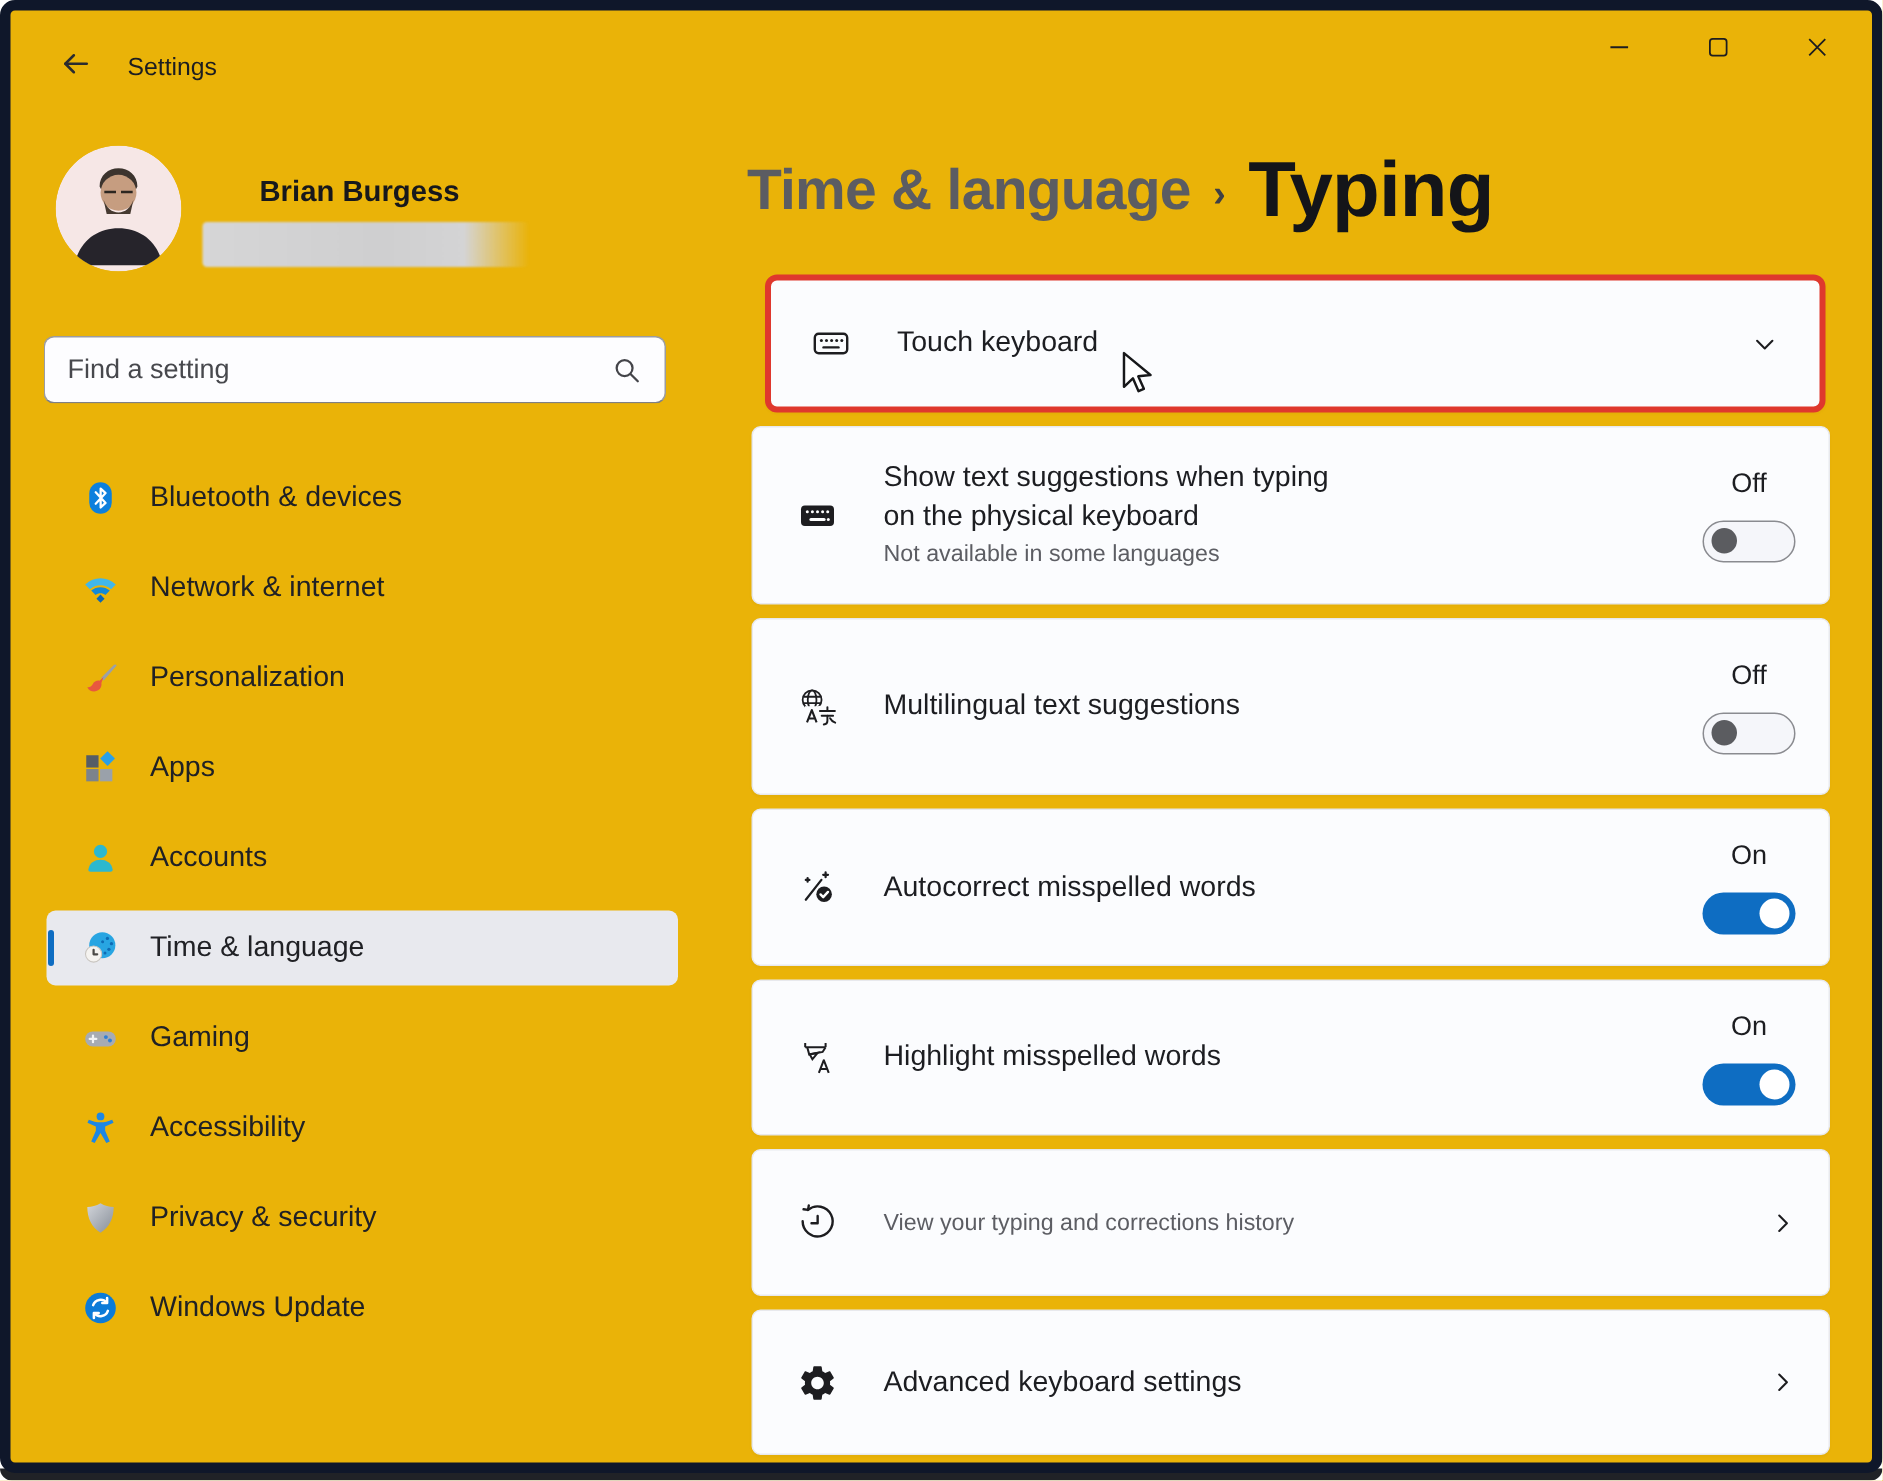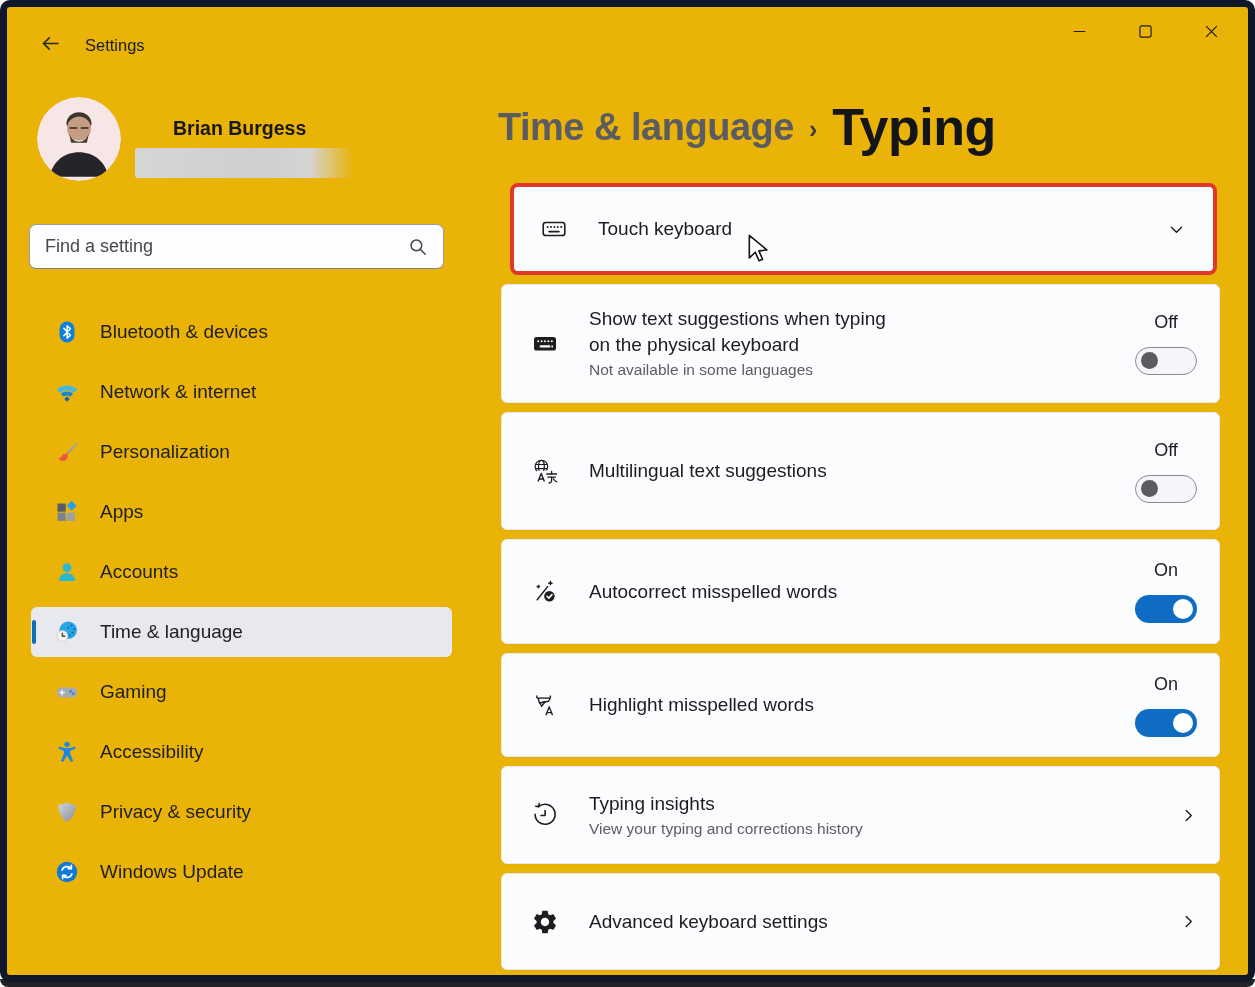--- a/index.html
+++ b/index.html
@@ -385,21 +385,20 @@
         </div>
         <div class="card">
           <span class="row-icon">
             <svg viewBox="0 0 28 28" fill="none" stroke="#1d1d20" stroke-width="1.6" stroke-linecap="round" stroke-linejoin="round">
               <path d="M7.7 5.6A10 10 0 1 1 4.1 13.2"></path>
               <path d="M8.2 2.6l-.5 3-3-.4"></path>
               <path d="M14.1 9.6v4.9H10"></path>
             </svg>
           </span>
           <span class="row-text">
-            <span class="row-title">Typing insights</span>
             <span class="row-subtitle">View your typing and corrections history</span>
           </span>
           <span class="row-end">
             <span class="chev">
               <svg viewBox="0 0 16 16" fill="none" stroke="#1d1d20" stroke-width="1.3" stroke-linecap="round" stroke-linejoin="round">
                 <path d="M5.8 3.2l4.8 4.8-4.8 4.8"></path>
               </svg>
             </span>
           </span>
         </div>

